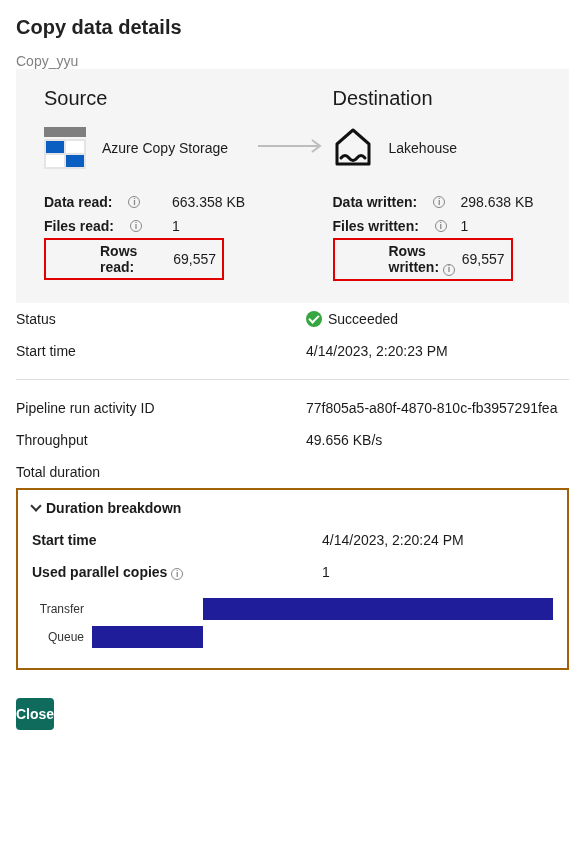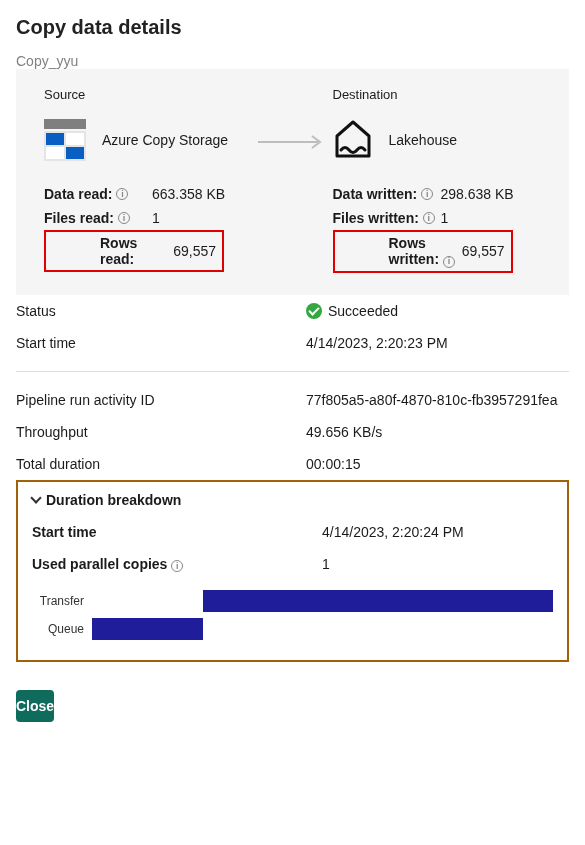--- a/index.html
+++ b/index.html
@@ -25,21 +25,21 @@
     background: #f5f5f5;
     padding: 18px 28px 22px 28px;
   }
   .row2 {
     display: flex;
   }
   .col {
     flex: 1;
   }
   .sd-head {
-    font-size: 13px;
+    font-size: 20px;
     margin-bottom: 14px;
   }
   .srcvis {
     display: flex;
     align-items: center;
     gap: 16px;
     height: 48px;
   }
   .arrow-col {
     width: 80px;
@@ -52,21 +52,21 @@
     width: 42px; height: 42px;
     display:inline-block;
   }
   .la-label { font-size: 14px; }
   .kv {
     display:flex;
     align-items:center;
     padding: 4px 0;
     font-size: 14px;
   }
-  .kv .k { width: 108px; display:flex; align-items:center; gap:4px; font-weight:400;}
+  .kv .k { width: 128px; display:flex; align-items:center; gap:16px; font-weight:400;}
   .kv .k.bold { font-weight:600; }
   .kv .v { }
   .info {
     width:12px;height:12px;border:1px solid #888;border-radius:50%;
     display:inline-flex;align-items:center;justify-content:center;
     font-size:9px;color:#888;line-height:1;
   }
   .redbox {
     border:2px solid #e10000;
     padding:3px 6px;
@@ -238,21 +238,20 @@
 <div class="kvmain">
   <span class="k">Pipeline run activity ID</span>
   <span class="v">77f805a5-a80f-4870-810c-fb3957291fea</span>
 </div>
 <div class="kvmain">
   <span class="k">Throughput</span>
   <span class="v">49.656 KB/s</span>
 </div>
 <div class="kvmain">
   <span class="k">Total duration</span>
-  <span class="v">00:00:15</span>
 </div>
 
 <div class="db-panel">
   <div class="db-head">
     <span class="chev"></span>
     <span>Duration breakdown</span>
   </div>
   <div class="kvmain">
     <span class="k bold">Start time</span>
     <span class="v">4/14/2023, 2:20:24 PM</span>

